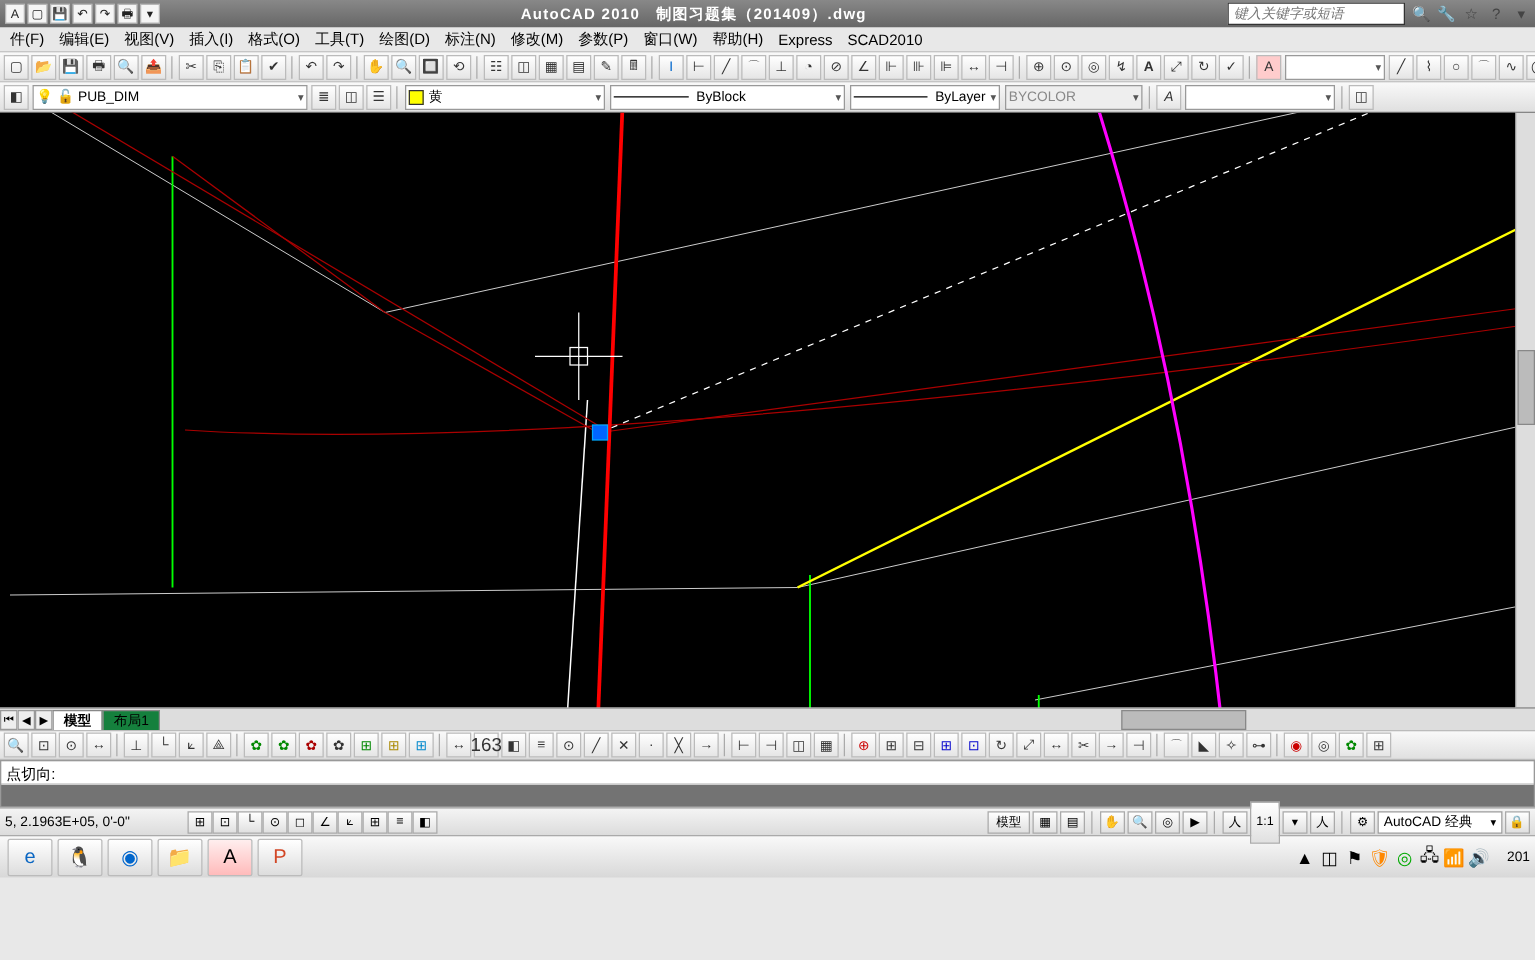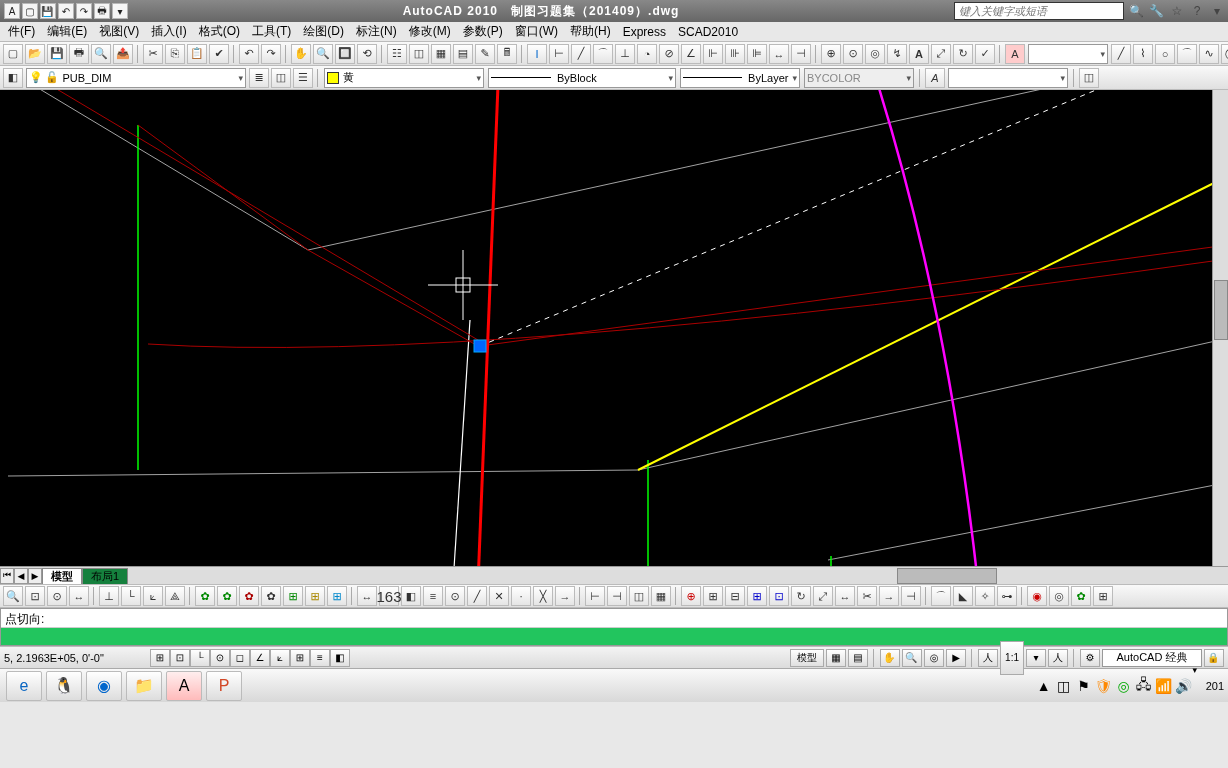--- a/index.html
+++ b/index.html
@@ -3,21 +3,21 @@
 <meta charset="utf-8">
 <style>
   * { box-sizing: border-box; margin: 0; padding: 0; }
   body { font-family: "SimSun", "Microsoft YaHei", sans-serif; font-size: 12px; background: #e8e8e8; width: 1228px; height: 768px; overflow: hidden; position: relative; }
   
   
   .title-bar { height: 22px; background: linear-gradient(#888,#666); display: flex; align-items: center; padding: 0 4px; color: #fff; }
   .qat { display: flex; gap: 2px; align-items: center; }
   .qat-btn { width: 16px; height: 16px; background: rgba(255,255,255,0.15); border: 1px solid rgba(0,0,0,0.25); display: flex; align-items: center; justify-content: center; font-size: 10px; color: #222; background: #f5f5f5; cursor: pointer; }
   .title-text { flex: 1; text-align: center; font-weight: bold; letter-spacing: 1px; }
-  .search-box { width: 170px; height: 18px; background: #fff; border: 1px solid #333; font-size: 11px; color: #888; padding: 0 4px; font-style: italic; }
+  .search-box { width: 142px; height: 18px; background: #fff; border: 1px solid #333; font-size: 11px; color: #888; padding: 0 4px; font-style: italic; }
   .title-right { display: flex; gap: 6px; align-items: center; margin-left: 6px; color: #333; }
   .tr-icon { width: 14px; height: 14px; font-size: 12px; color: #444; cursor: pointer; display:flex;align-items:center;justify-content:center; }
   
   
   .menu-bar { height: 20px; background: #e8e8e8; display: flex; align-items: center; padding: 0 2px; border-bottom: 1px solid #bbb; }
   .menu-item { padding: 2px 6px; cursor: pointer; }
   
   
   .toolbar-row { height: 24px; background: linear-gradient(#f9f9f9,#e0e0e0); border-bottom: 1px solid #bbb; display: flex; align-items: center; padding: 0 2px; overflow: hidden; }
   .tb-btn { width: 20px; height: 20px; border: 1px solid #bbb; background: linear-gradient(#fff,#e5e5e5); margin: 0 1px; display: flex; align-items: center; justify-content: center; font-size: 11px; color: #333; cursor: pointer; flex-shrink: 0; }
@@ -36,31 +36,31 @@
   .tab { height: 17px; padding: 0 8px; background: #15803d; border: 1px solid #888; border-bottom: none; font-size: 11px; display: flex; align-items: center; cursor: pointer; margin-top: 1px; }
   .tab.active { background: #fff; font-weight: bold; }
   .tab-nav { width: 14px; height: 16px; background: #eee; border: 1px solid #999; display: flex; align-items: center; justify-content: center; font-size: 9px; cursor: pointer; }
   .hscroll-track { flex: 1; height: 16px; background: #ddd; position: relative; margin: 0 2px; }
   .hscroll-thumb { position: absolute; left: 70%; top: 0; width: 100px; height: 100%; background: #bbb; border: 1px solid #888; }
   
   
   .bottom-tb { height: 24px; background: linear-gradient(#f9f9f9,#e0e0e0); border-top: 1px solid #bbb; border-bottom: 1px solid #bbb; display: flex; align-items: center; padding: 0 2px; overflow: hidden; }
   
   
-  .command-area { background: #22c55e; border: 1px solid #999; }
+  .command-area { background: #737373; border: 1px solid #999; }
   .command-prompt { height: 18px; padding: 2px 4px; font-size: 12px; background: #fff; }
   .command-input { height: 18px; padding: 2px 4px; font-size: 12px; border-top: 1px solid #ccc; }
   
   
   .status-bar { height: 22px; background: linear-gradient(#f4f4f4,#dcdcdc); border-top: 1px solid #bbb; display: flex; align-items: center; padding: 0 4px; font-size: 11px; }
   .status-coords { width: 140px; }
   .status-toggles { display: flex; gap: 0; margin-left: 6px; }
   .st-btn { width: 20px; height: 18px; border: 1px solid #aaa; background: linear-gradient(#fff,#e0e0e0); display: flex; align-items: center; justify-content: center; font-size: 10px; cursor: pointer; }
   .status-right { margin-left: auto; display: flex; align-items: center; gap: 2px; }
-  .ws-combo { width: 100px; height: 18px; border: 1px solid #999; background: #fff; display: flex; align-items: center; padding: 0 4px; font-size: 11px; flex-direction: column; }
+  .ws-combo { width: 100px; height: 18px; border: 1px solid #999; background: #fff; display: flex; align-items: center; padding: 0 4px; font-size: 11px; }
   
   
   .taskbar { height: 34px; background: linear-gradient(#f9f9f9,#d8d8d8); border-top: 1px solid #aaa; display: flex; align-items: center; padding: 0 4px; }
   .task-btn { width: 36px; height: 30px; border: 1px solid #bbb; background: linear-gradient(#fff,#ddd); margin: 0 2px; display: flex; align-items: center; justify-content: center; font-size: 16px; cursor: pointer; border-radius: 2px; }
   .tray { margin-left: auto; display: flex; gap: 4px; align-items: center; }
   .tray-icon { width: 16px; height: 16px; font-size: 14px; cursor: pointer; display:flex;align-items:center;justify-content:center; }
 </style>
 </head>
 <body>
 

